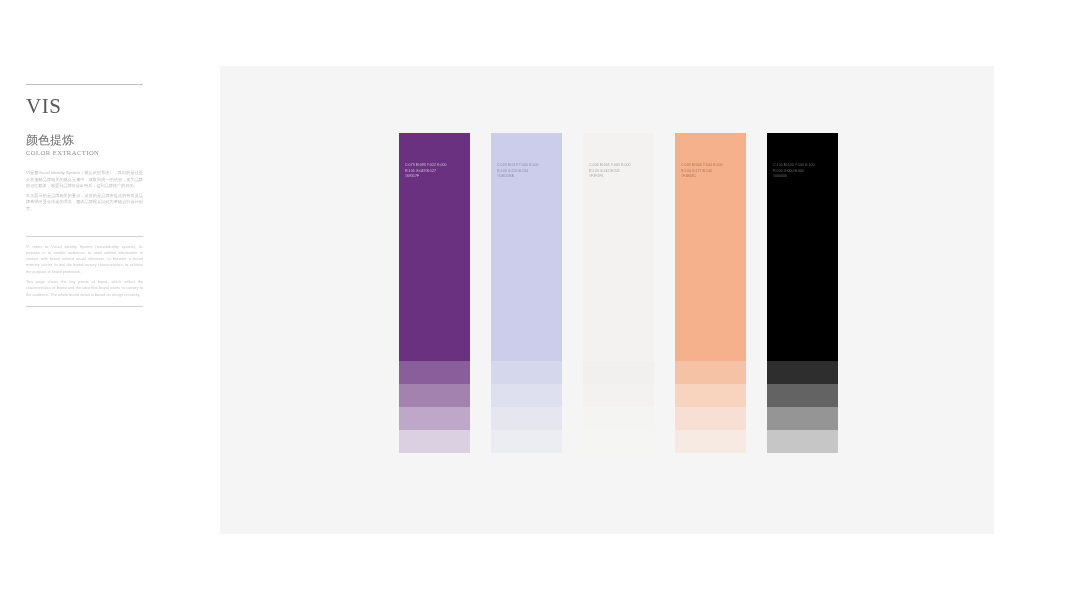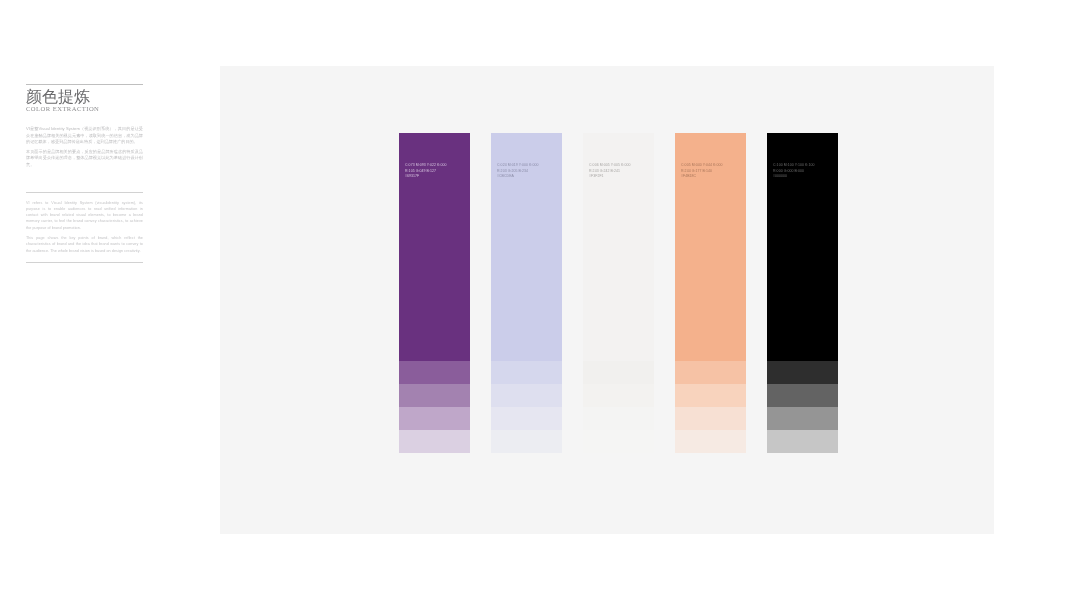--- a/index.html
+++ b/index.html
@@ -33,24 +33,24 @@
   #vis-title {
     font-family: "Liberation Serif", serif;
     font-size: 21px;
     line-height: 24px;
     color: #58585a;
     letter-spacing: 0.5px;
     margin-top: 9px;
   }
   #cn-heading {
     font-family: "Liberation Serif", serif;
-    font-size: 16px;
+    font-size: 12px;
     line-height: 13px;
     color: #6b6b6d;
-    margin-top: 5px;
+    margin-top: 16px;
   }
   #en-heading {
     font-family: "Liberation Serif", serif;
     font-size: 6.6px;
     line-height: 9px;
     letter-spacing: 0.45px;
     color: #8d8d8f;
     margin-top: 1px;
   }
   #cn-body {
@@ -121,20 +121,21 @@
   .tier {
     height: 23px;
   }
 </style>
 </head>
 <body>
 
 <div id="sidebar">
   <div class="rule"></div>
 
+  <div id="vis-title">VIS</div>
   <div id="cn-heading">颜色提炼</div>
   <div id="en-heading">COLOR EXTRACTION</div>
 
   <div id="cn-body">
     <p>VI是整Visual Identity System（视觉识别系统），其目的是让受众在接触品牌相关的视觉元素中，读取到统一的信息，成为品牌的记忆载体，感受到品牌传递出特质，达到品牌推广的目的。</p>
     <p>本页面示的是品牌相关的要点，反应的是品牌所蕴含的特质及品牌希望向受众传递的理念，整体品牌视觉以此为基础进行设计创意。</p>
   </div>
 
   <div id="en-block">
     <div class="rule thin"></div>

